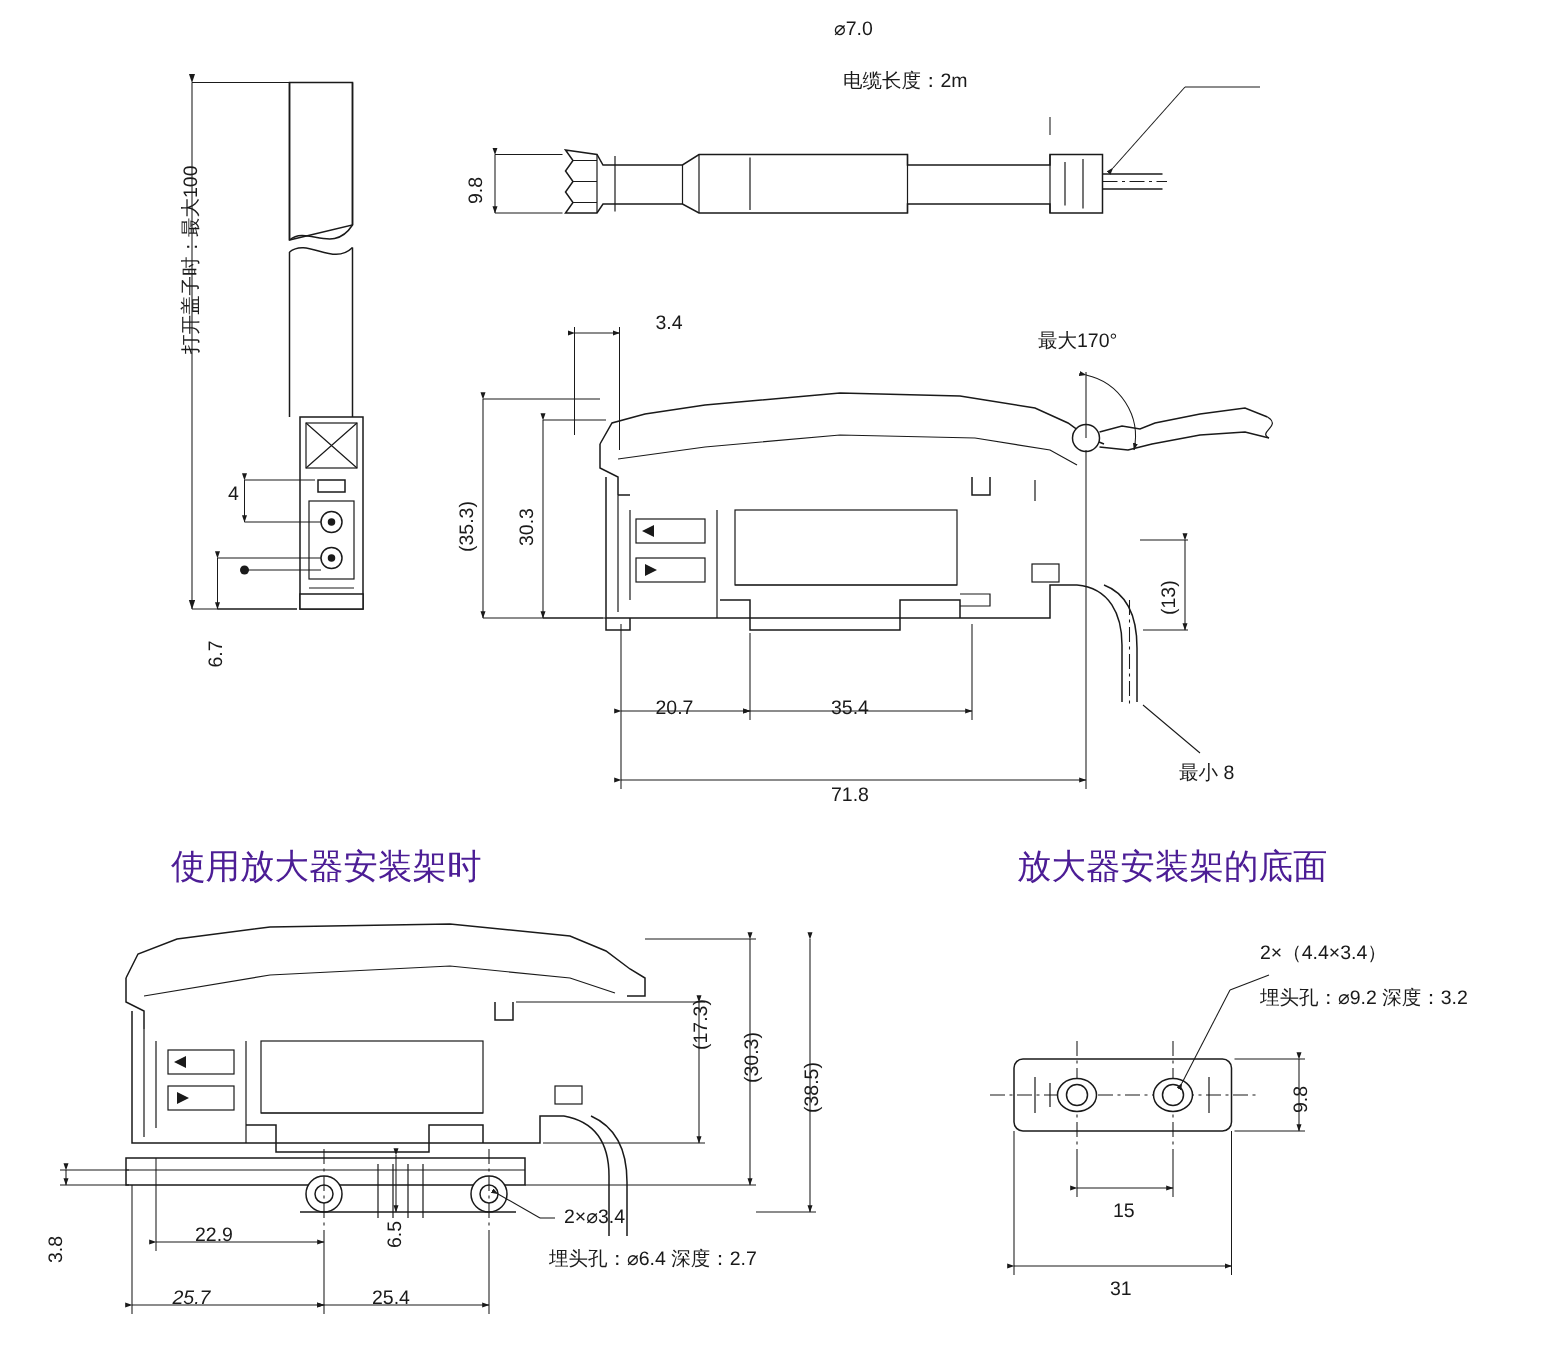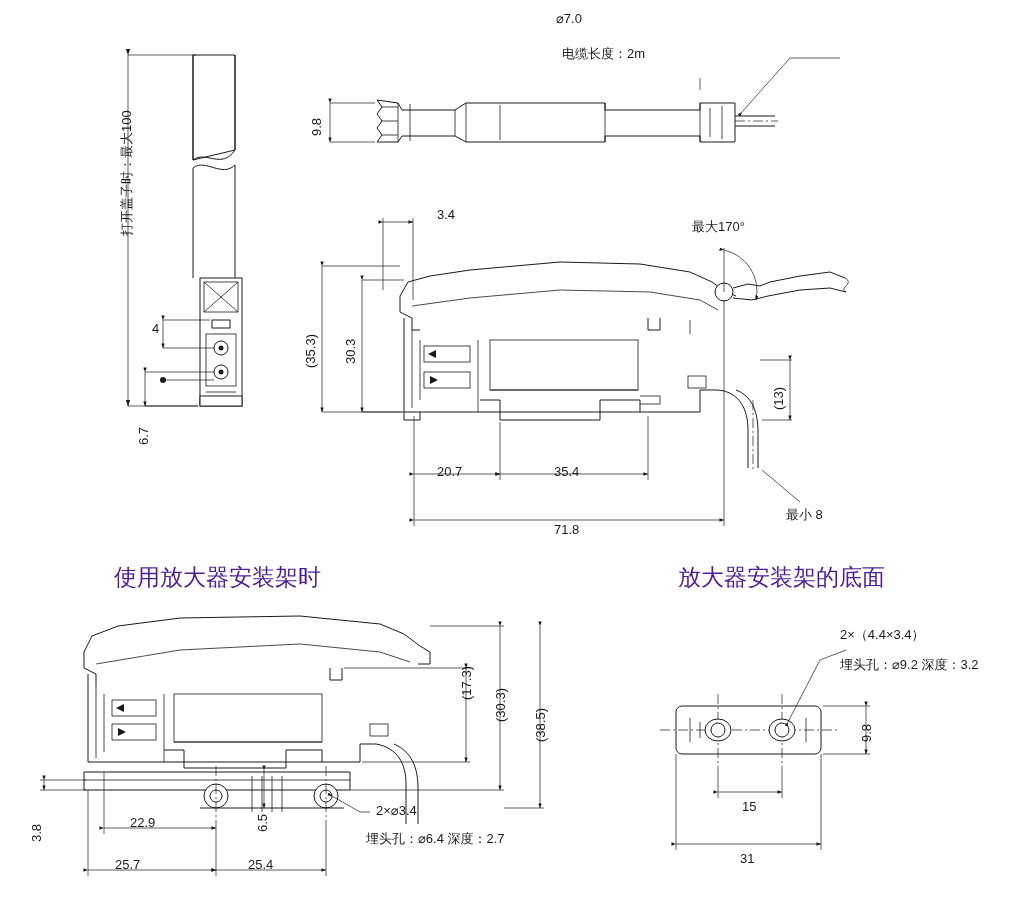--- a/index.html
+++ b/index.html
@@ -311,21 +311,21 @@
 
   <div class="title" style="left:114px; top:566px;">使用放大器安装架时</div>
   <div class="title" style="left:678px; top:566px;">放大器安装架的底面</div>
 
   <div class="lbl vert" style="left:460px; top:700px;">(17.3)</div>
   <div class="lbl vert" style="left:494px; top:722px;">(30.3)</div>
   <div class="lbl vert" style="left:534px; top:742px;">(38.5)</div>
   <div class="lbl vert" style="left:30px; top:842px;">3.8</div>
   <div class="lbl" style="left:130px; top:816px;">22.9</div>
   <div class="lbl vert" style="left:256px; top:832px;">6.5</div>
-  <div class="lbl" style="left:115px; top:858px;">25.7</div>
+  <div class="lbl" style="left:115px; top:858px;font-style:italic;">25.7</div>
   <div class="lbl" style="left:248px; top:858px;">25.4</div>
   <div class="lbl" style="left:366px; top:804px;margin-left:10px;">2×⌀3.4</div>
   <div class="lbl" style="left:366px; top:832px;">埋头孔：⌀6.4 深度：2.7</div>
 
   <div class="lbl" style="left:840px; top:628px;">2×（4.4×3.4）</div>
   <div class="lbl" style="left:840px; top:658px;">埋头孔：⌀9.2 深度：3.2</div>
   <div class="lbl vert" style="left:860px; top:742px;">9.8</div>
   <div class="lbl" style="left:742px; top:800px;">15</div>
   <div class="lbl" style="left:740px; top:852px;">31</div>
 

